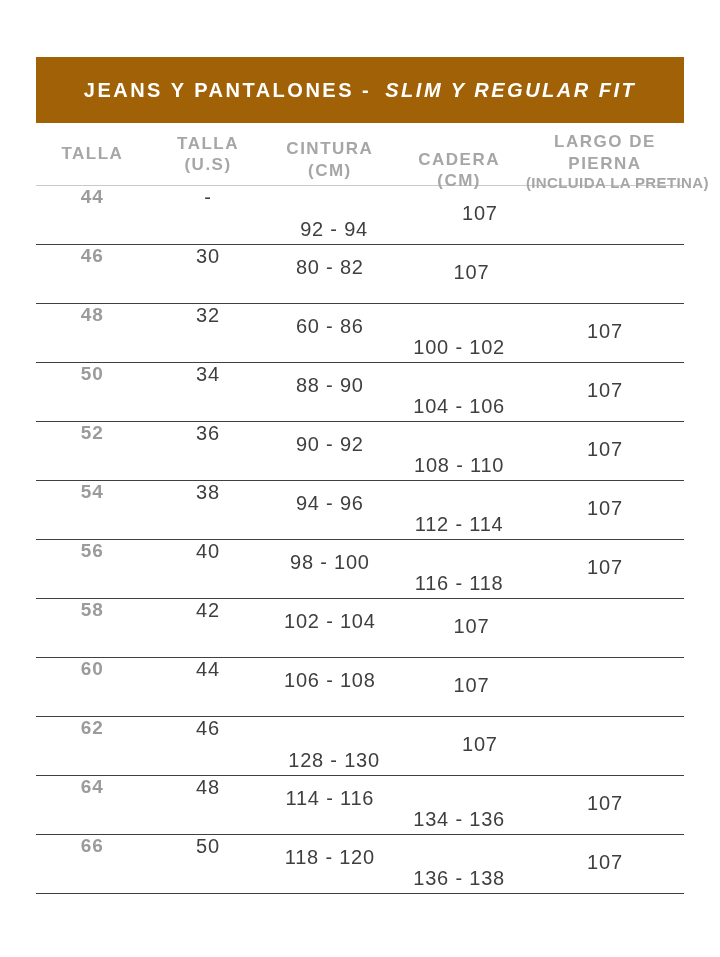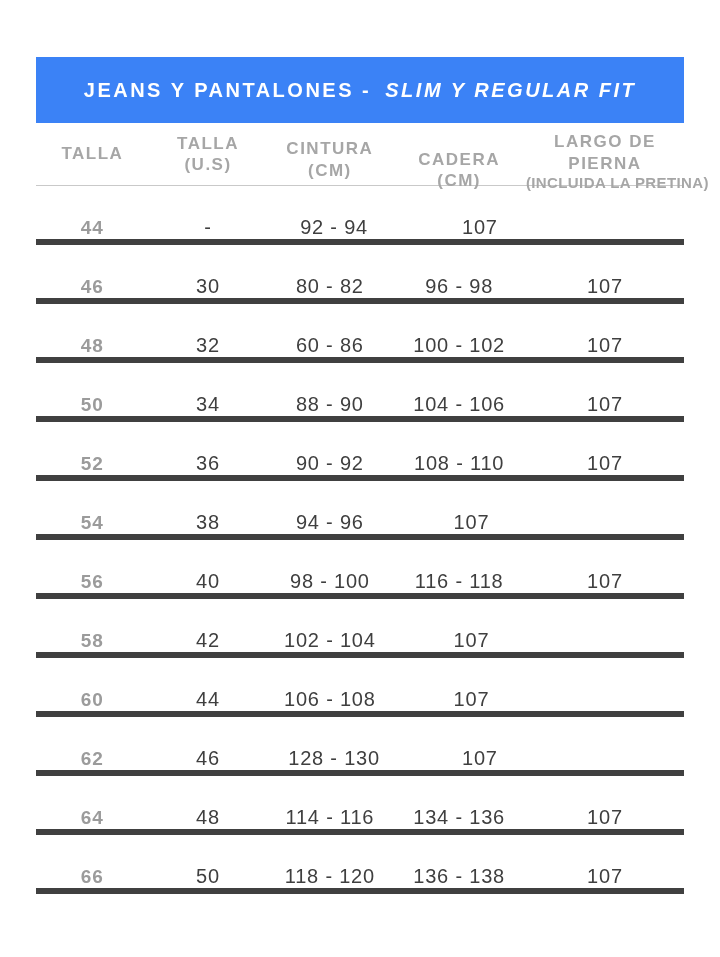--- a/index.html
+++ b/index.html
@@ -11,21 +11,21 @@
   body { height: 957px; overflow: hidden; }
 
   .size-chart {
     width: 648px;
     margin: 57px 36px 0 36px;
   }
 
   
   .title-bar {
     height: 66px;
-    background: #3b82f6;
+    background: #a16207;
     display: flex;
     align-items: center;
     justify-content: center;
   }
   .title-text {
     color: #ffffff;
     font-size: 20px;
     font-weight: bold;
     letter-spacing: 2.5px;
     white-space: nowrap;
@@ -61,23 +61,23 @@
   
   .col-0 { width: 17.4%; }
   .col-1 { width: 18.3%; }
   .col-2 { width: 19.3%; margin-top: 11px; }
   .col-3 { width: 20.6%; margin-top: 32px; }
   .col-4 { width: 24.4%; margin-top: 16px; }
 
   
   .data-row {
     display: flex;
-    align-items: flex-end;
+    align-items: flex-start;
     height: 59px;
-    border-bottom: 6px solid #404040;
+    border-bottom: 1px solid #404040;
   }
   .cell {
     text-align: center;
     font-size: 20px;
     color: #3f3f3f;
     letter-spacing: 0.8px;
   }
   .cell.size-col {
     font-weight: bold;
     font-size: 19px;
@@ -126,21 +126,20 @@
     <div class="cell size-col col-0">44</div>
     <div class="cell col-1">-</div>
     <div class="cell col-3">92 - 94</div>
     <div class="cell col-4">107</div>
   </div>
 
   <div class="data-row">
     <div class="cell size-col col-0">46</div>
     <div class="cell col-1">30</div>
     <div class="cell col-2">80 - 82</div>
-    <div class="cell col-3">96 - 98</div>
     <div class="cell col-4">107</div>
   </div>
 
   <div class="data-row">
     <div class="cell size-col col-0">48</div>
     <div class="cell col-1">32</div>
     <div class="cell col-2">60 - 86</div>
     <div class="cell col-3">100 - 102</div>
     <div class="cell col-4">107</div>
   </div>
@@ -158,20 +157,21 @@
     <div class="cell col-1">36</div>
     <div class="cell col-2">90 - 92</div>
     <div class="cell col-3">108 - 110</div>
     <div class="cell col-4">107</div>
   </div>
 
   <div class="data-row">
     <div class="cell size-col col-0">54</div>
     <div class="cell col-1">38</div>
     <div class="cell col-2">94 - 96</div>
+    <div class="cell col-3">112 - 114</div>
     <div class="cell col-4">107</div>
   </div>
 
   <div class="data-row">
     <div class="cell size-col col-0">56</div>
     <div class="cell col-1">40</div>
     <div class="cell col-2">98 - 100</div>
     <div class="cell col-3">116 - 118</div>
     <div class="cell col-4">107</div>
   </div>

